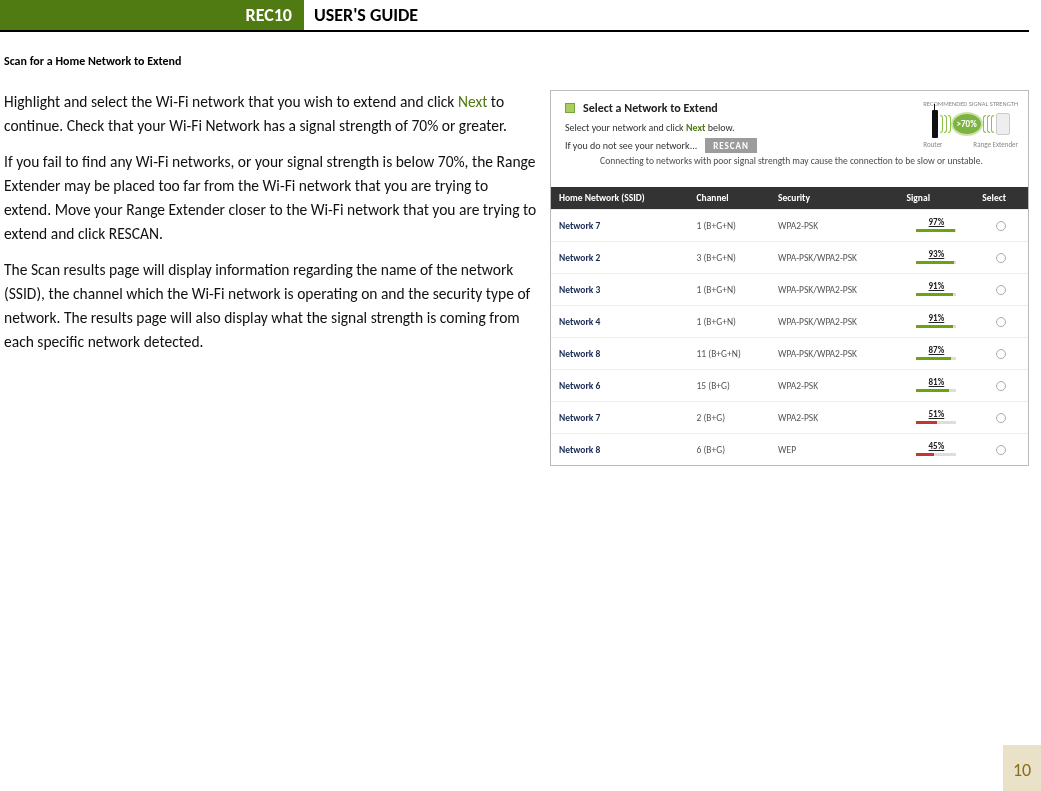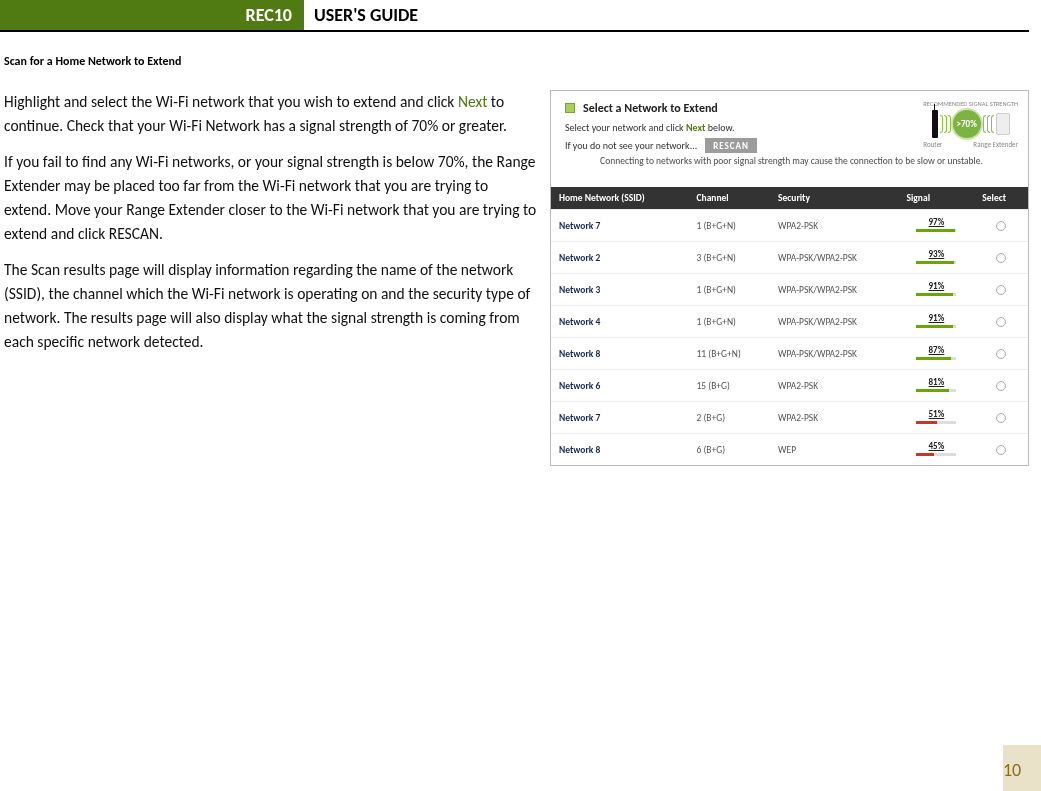--- a/index.html
+++ b/index.html
@@ -86,21 +86,21 @@
   }
   .router::before {
     content:'';position:absolute;top:-6px;left:2px;width:1px;height:6px;background:#111;
   }
   .waves { display:inline-flex; gap:1px; }
   .wave {
     width:3px;height:18px;border:1px solid #8bc34a;border-left:none;border-top-right-radius:10px;border-bottom-right-radius:10px;border-right-width:1px;background:transparent;
   }
   .waves.rev .wave { border:1px solid #8bc34a; border-right:none; border-top-left-radius:10px;border-bottom-left-radius:10px;border-top-right-radius:0;border-bottom-right-radius:0;}
   .badge70 {
-    width:28px;height:28px;border-radius:50%;background:#7cb342;color:#fff;
+    width:28px;height:20px;border-radius:50%;background:#7cb342;color:#fff;
     display:flex;align-items:center;justify-content:center;font-size:9px;font-weight:bold;
     box-shadow:0 0 0 2px #cfe3a9;
   }
   .ext {
     width:14px;height:22px;background:#eee;border:1px solid #ccc;border-radius:2px;position:relative;
   }
   .devlabel { font-size:7px;color:#888; }
   .fig-note1 { text-align:center; color:#4b4b4b; font-size:9.5px; margin-top:4px;}
   .fig-note2 { text-align:center; color:#4b4b4b; font-size:9.5px; margin-bottom:20px;}
   .nettable { width:100%; border-collapse:collapse; font-size:9.5px;}
@@ -120,21 +120,21 @@
   .green .fill{ background:#6aa50e;}
   .red .fill{ background:#c0392b;}
   .radio {
     width:10px;height:10px;border:1px solid #aaa;border-radius:50%;display:inline-block;vertical-align:middle;
   }
   .pagecol {
     position:absolute;right:0;top:0;bottom:0;width:38px;
     display:flex;flex-direction:column;justify-content:flex-end;align-items:center;
   }
   .pagebox {
-    background:#e9e2c8;width:38px;padding:14px 0 10px;
+    background:#e9e2c8;width:38px;text-align:center;padding:14px 0 10px;
   }
   .pagenum { color:#8a6d1d;font-size:18px; }
 </style>
 </head>
 <body>
 
 <div class="header">
   <div class="header-green">REC10</div>
   <div class="header-title">USER'S GUIDE</div>
 </div>

